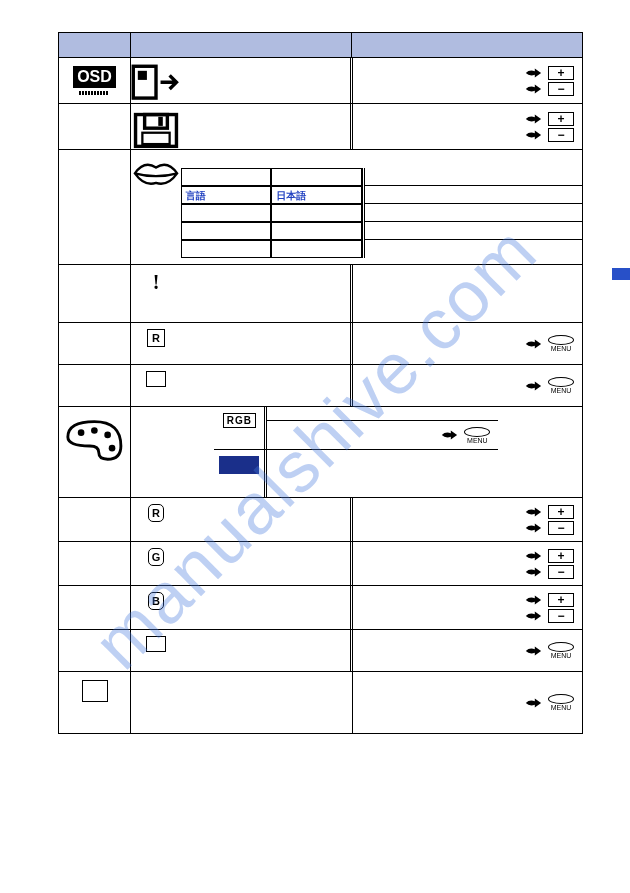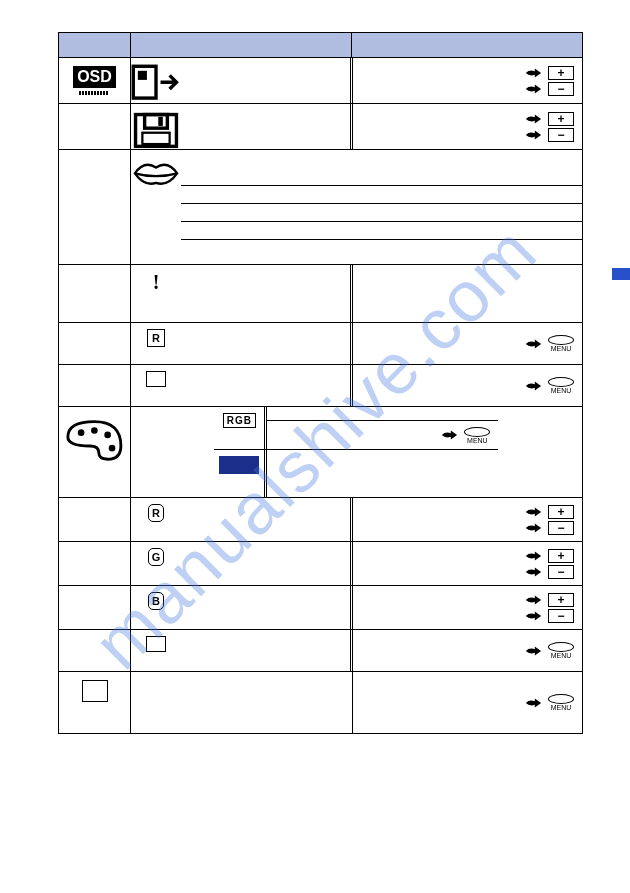--- a/index.html
+++ b/index.html
@@ -224,20 +224,32 @@
     <div style="width:453px; display:flex; flex-direction:column;">
       <div style="display:flex;">
         <div class="col2a" style="height:114px;">
           <svg viewBox="0 0 26 18">
               <path d="M2 9 Q7 2 13 6 Q19 2 24 9 Q19 16 13 14 Q7 16 2 9 Z M2 9 Q13 12 24 9" fill="none" stroke="#000" stroke-width="1.2"></path>
             </svg>
         </div>
         <div style="flex:1;">
           <div style="height:18px;"></div>
           <div style="display:flex;">
+            <div class="lang-table" style="border-right:3px double #000;">
+              <div class="lang-cell" style="border-left:1px solid #000;"></div>
+              <div class="lang-cell"></div>
+              <div class="lang-cell">言語</div>
+              <div class="lang-cell">日本語</div>
+              <div class="lang-cell"></div>
+              <div class="lang-cell"></div>
+              <div class="lang-cell"></div>
+              <div class="lang-cell"></div>
+              <div class="lang-cell"></div>
+              <div class="lang-cell"></div>
+            </div>
             <div style="flex:1;">
               <div style="height:18px;border-bottom:1px solid #000;"></div>
               <div style="height:18px;border-bottom:1px solid #000;"></div>
               <div style="height:18px;border-bottom:1px solid #000;"></div>
               <div style="height:18px;border-bottom:1px solid #000;"></div>
               <div style="height:18px;"></div>
             </div>
           </div>
         </div>
       </div>

